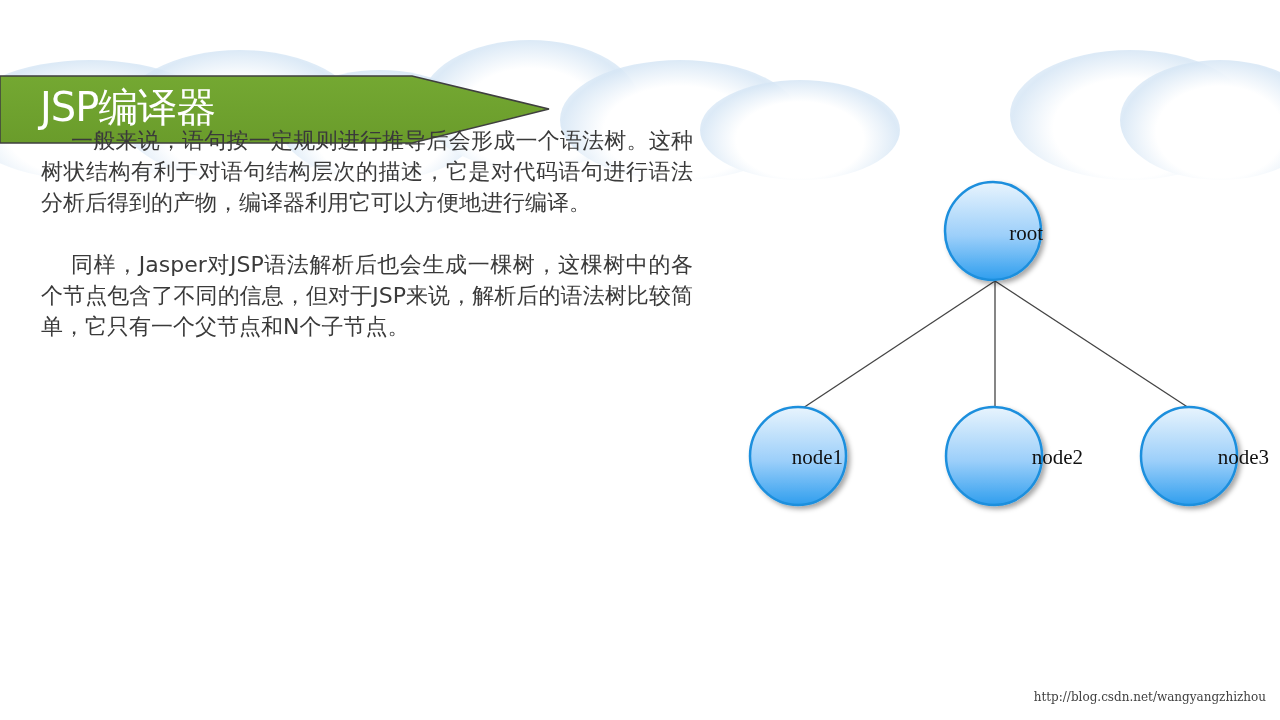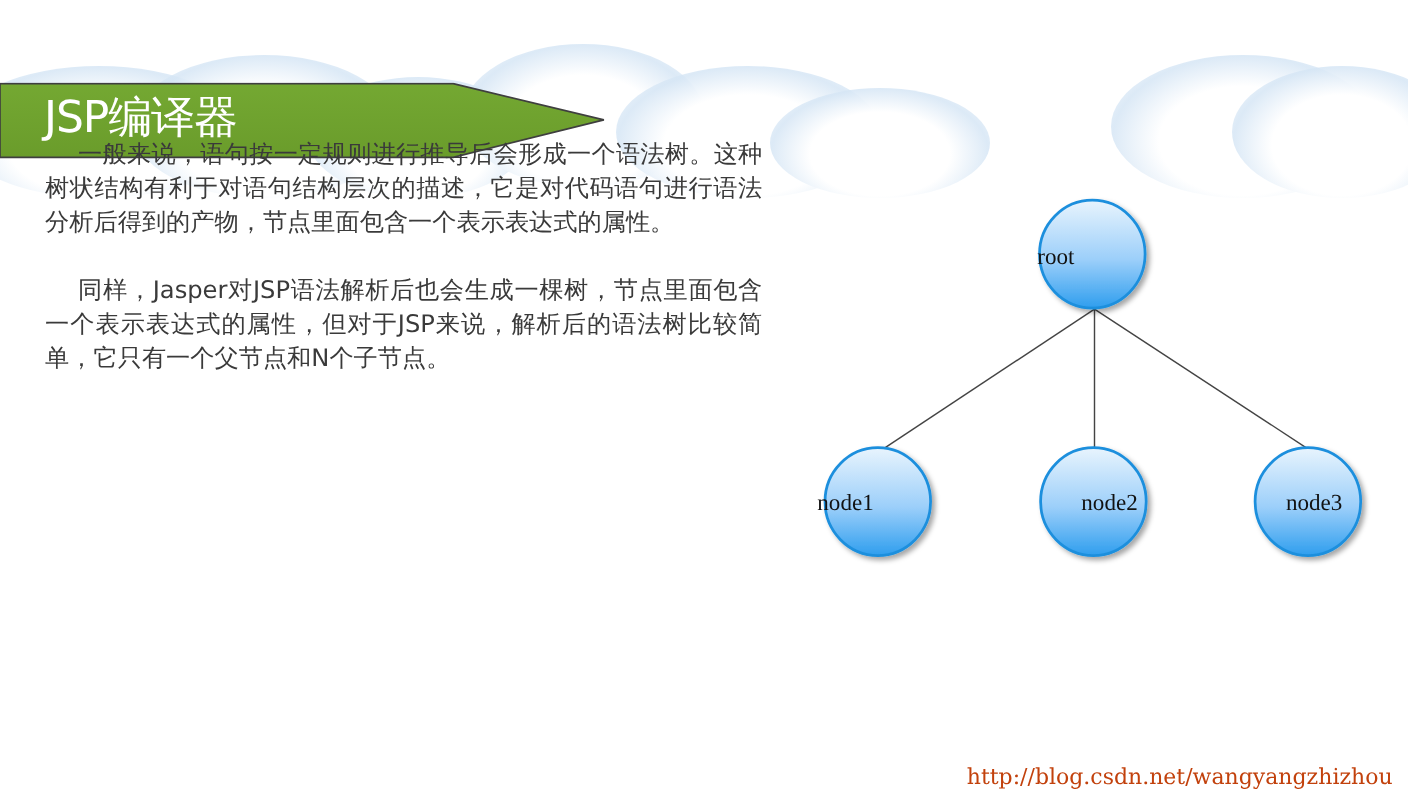--- a/index.html
+++ b/index.html
@@ -23,25 +23,25 @@
     }
     .text-block {
       position: absolute; left: 41px; top: 125px; width: 652px; z-index: 3;
       color: #3a3a3a; font-size: 22px; line-height: 31px;
     }
     .heading { font-weight: bold; color: #2f2f2f; text-indent: 30px; margin: 0 0 31px 0; }
     .para { margin: 0 0 31px 0; text-indent: 30px; text-align: justify; word-break: break-all; }
     .diagram { position: absolute; left: 0; top: 0; width: 1280px; height: 720px; z-index: 3; }
     .node-label {
       position: absolute; font-family: "Liberation Serif", "DejaVu Serif", serif;
-      font-size: 21px; color: #111; text-align: left; width: 100px; line-height: 24px;
+      font-size: 21px; color: #111; text-align: right; width: 100px; line-height: 24px;
     }
     .watermark {
-      position: absolute; right: 14px; bottom: 2px; z-index: 3;
-      font-family: "DejaVu Serif", "Liberation Serif", serif; font-size: 20px; color: #c2410c;
+      position: absolute; right: 14px; bottom: 16px; z-index: 3;
+      font-family: "DejaVu Serif", "Liberation Serif", serif; font-size: 12px; color: #404040;
     }
   </style>
 </head>
 <body>
 
 <div class="clouds">
   <div class="cloud" style="left:-40px;top:60px;width:260px;height:120px;"></div>
   <div class="cloud" style="left:120px;top:50px;width:240px;height:130px;"></div>
   <div class="cloud" style="left:280px;top:70px;width:200px;height:110px;"></div>
   <div class="cloud" style="left:420px;top:40px;width:220px;height:130px;"></div>
@@ -58,22 +58,22 @@
         <stop offset="0" stop-color="#74a832"></stop>
         <stop offset="1" stop-color="#6a9c2b"></stop>
       </linearGradient>
     </defs>
     <polygon points="0,1 412,1 549,34 412,68 0,68" fill="url(#bg-green)" stroke="#3f3f3f" stroke-width="1.5"></polygon>
   </svg>
   <div class="banner-title">JSP编译器</div>
 </div>
 
 <div class="text-block">
-  <p class="para">一般来说，语句按一定规则进行推导后会形成一个语法树。这种树状结构有利于对语句结构层次的描述，它是对代码语句进行语法分析后得到的产物，节点里面包含一个表示表达式的属性。</p>
-  <p class="para">同样，Jasper对JSP语法解析后也会生成一棵树，节点里面包含一个表示表达式的属性，但对于JSP来说，解析后的语法树比较简单，它只有一个父节点和N个子节点。</p>
+  <p class="para">一般来说，语句按一定规则进行推导后会形成一个语法树。这种树状结构有利于对语句结构层次的描述，它是对代码语句进行语法分析后得到的产物，编译器利用它可以方便地进行编译。</p>
+  <p class="para">同样，Jasper对JSP语法解析后也会生成一棵树，这棵树中的各个节点包含了不同的信息，但对于JSP来说，解析后的语法树比较简单，它只有一个父节点和N个子节点。</p>
 </div>
 
 <div class="diagram">
   <svg width="1280" height="720" viewBox="0 0 1280 720" style="position:absolute;left:0;top:0;">
     <defs>
       <linearGradient id="node-grad" x1="0" y1="0" x2="0" y2="1">
         <stop offset="0" stop-color="#e8f4fd"></stop>
         <stop offset="0.55" stop-color="#9ccffa"></stop>
         <stop offset="1" stop-color="#2f9eee"></stop>
       </linearGradient>

